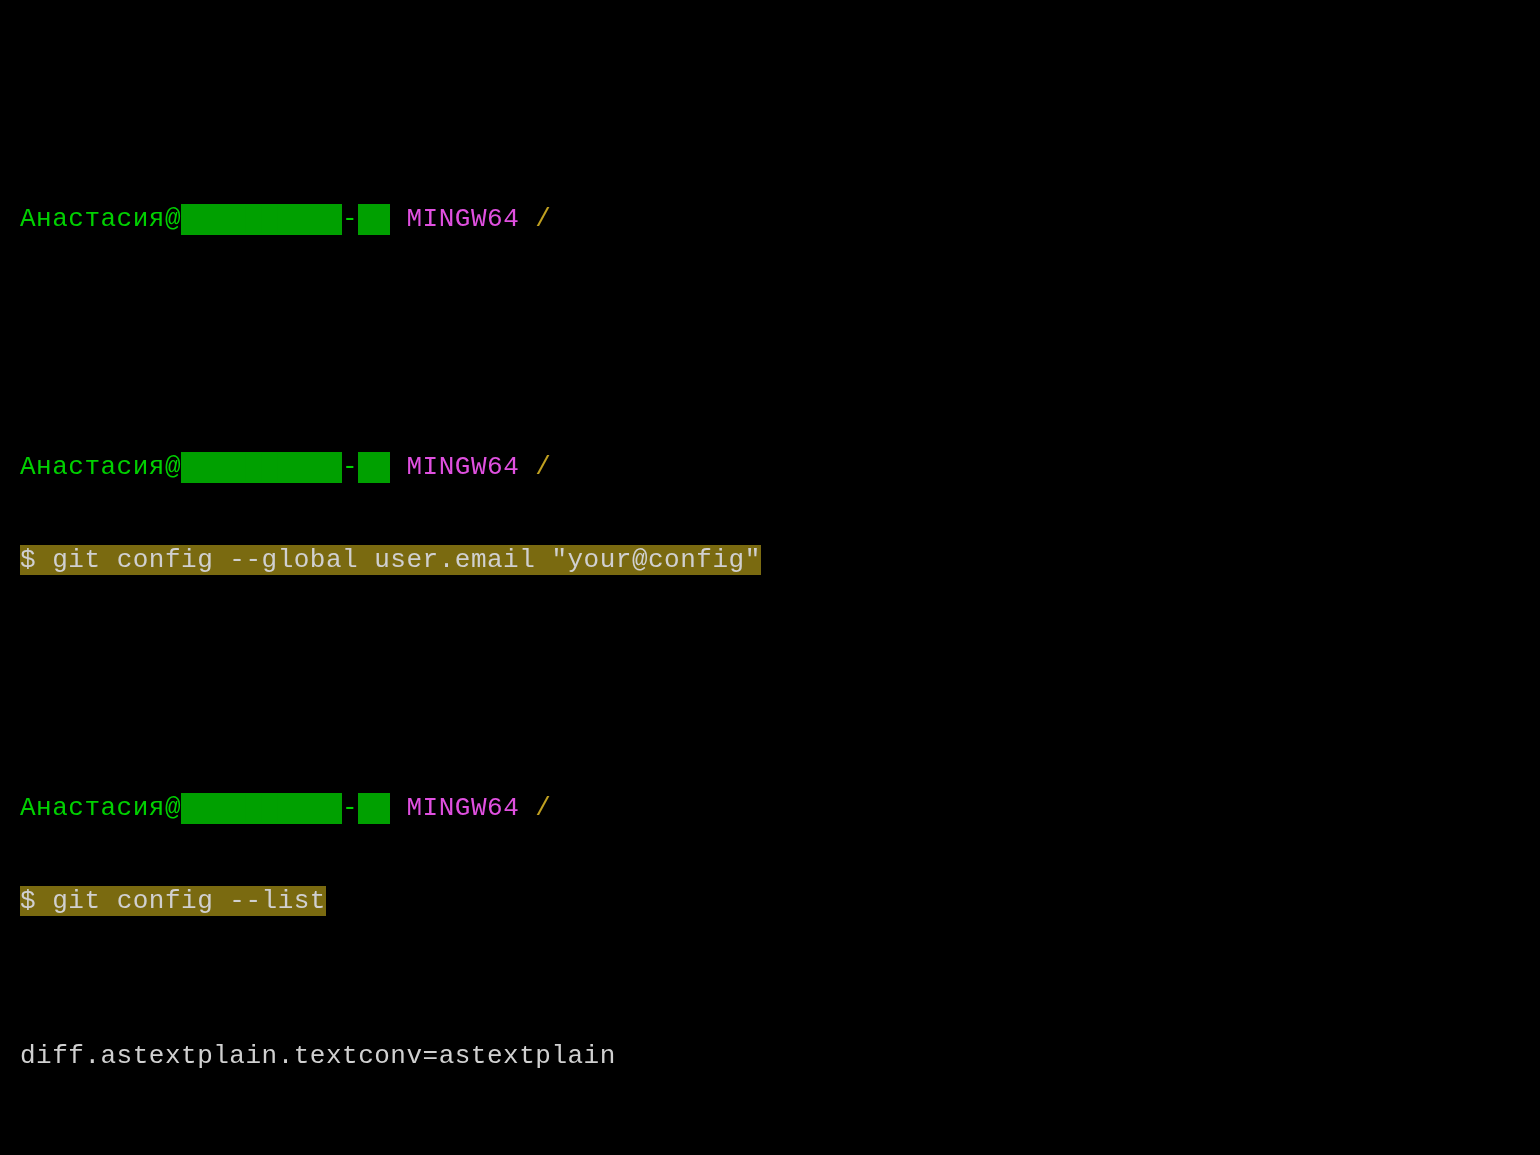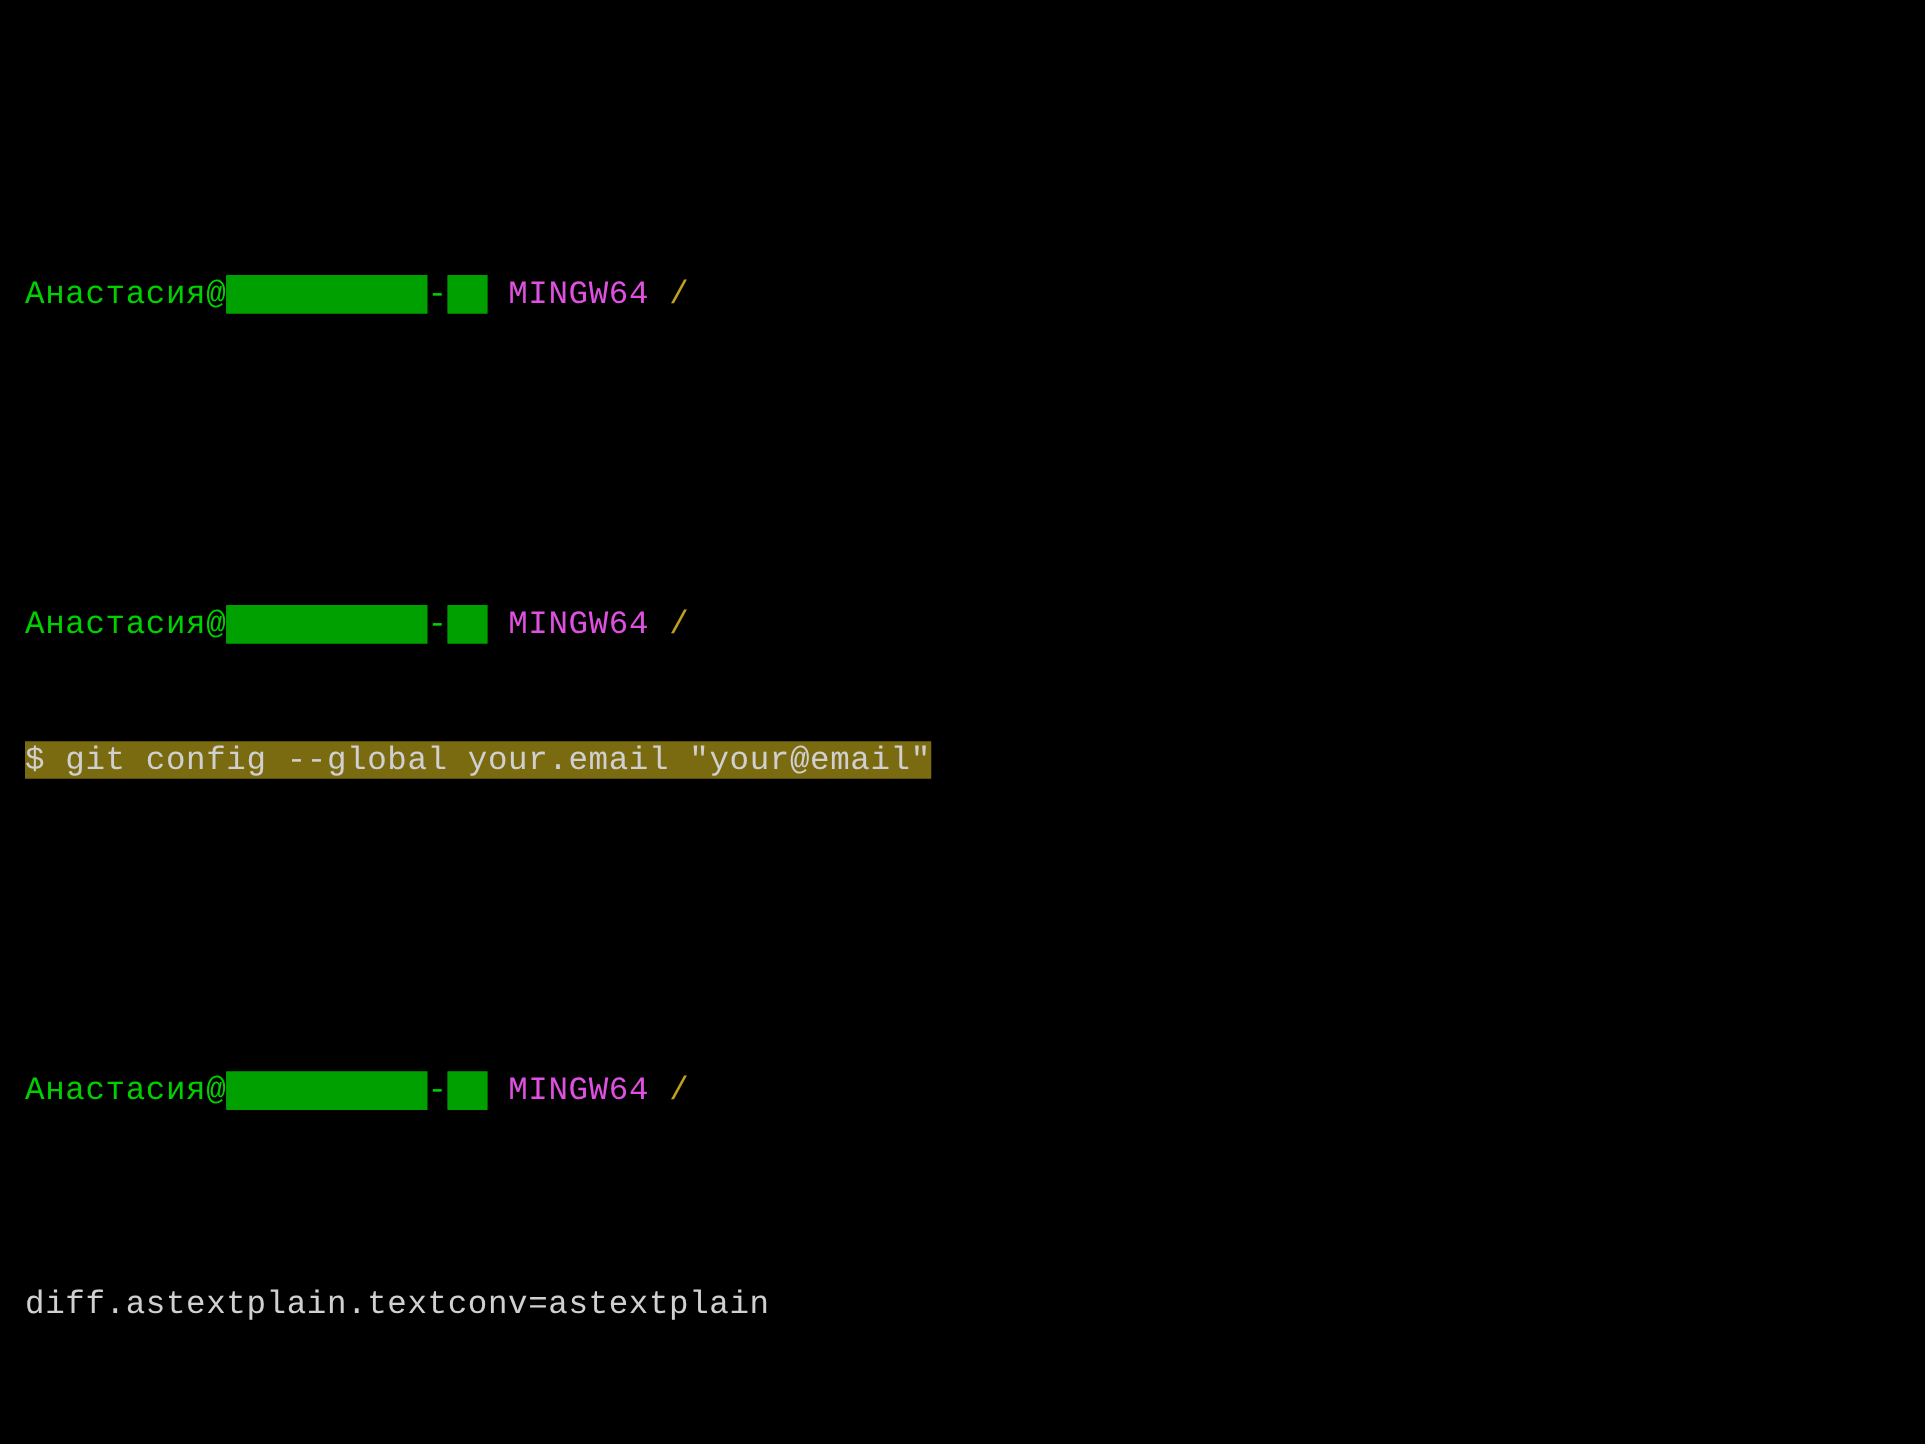--- a/index.html
+++ b/index.html
@@ -14,21 +14,20 @@
     font-family: "Lucida Console", "Consolas", "Courier New", monospace;
     font-size: 26px;
     line-height: 31px;
     letter-spacing: 0.5px;
     padding: 80px 20px 20px 20px;
     white-space: pre;
     color: #d0d0d0;
   }
   .line {
     display: block;
-    margin-top: 16px;
   }
   .blank {
     height: 31px;
   }
   .green { color: #00d000; }
   .magenta { color: #e050e0; }
   .gold { color: #c0a020; }
   .gray { color: #d0d0d0; }
   .hl {
     background: #7a6a10;
@@ -44,25 +43,26 @@
 <body>
 
 <div class="terminal">
 
   
   <span class="line"><span class="green">Анастасия</span><span class="green">@</span><span class="blot">██████████</span><span class="green">-</span><span class="blot">██</span> <span class="magenta">MINGW64</span> <span class="gold">/</span></span>
   <div class="blank"></div>
 
   
   <span class="line"><span class="green">Анастасия</span><span class="green">@</span><span class="blot">██████████</span><span class="green">-</span><span class="blot">██</span> <span class="magenta">MINGW64</span> <span class="gold">/</span></span>
-  <span class="line"><span class="hl">$</span><span class="hl"> </span><span class="hl">git config --global your.email "your@email"</span></span>
+  <span class="line"><span class="hl">$</span><span class="hl"> </span><span class="hl">git config --global user.email "your@config"</span></span>
   <div class="blank"></div>
 
   
   <span class="line"><span class="green">Анастасия</span><span class="green">@</span><span class="blot">██████████</span><span class="green">-</span><span class="blot">██</span> <span class="magenta">MINGW64</span> <span class="gold">/</span></span>
+  <span class="line"><span class="hl">$</span><span class="hl"> </span><span class="hl">git config --list</span></span>
 
   
   <span class="line gray">diff.astextplain.textconv=astextplain</span>
   
   
   
   
   
   
   

